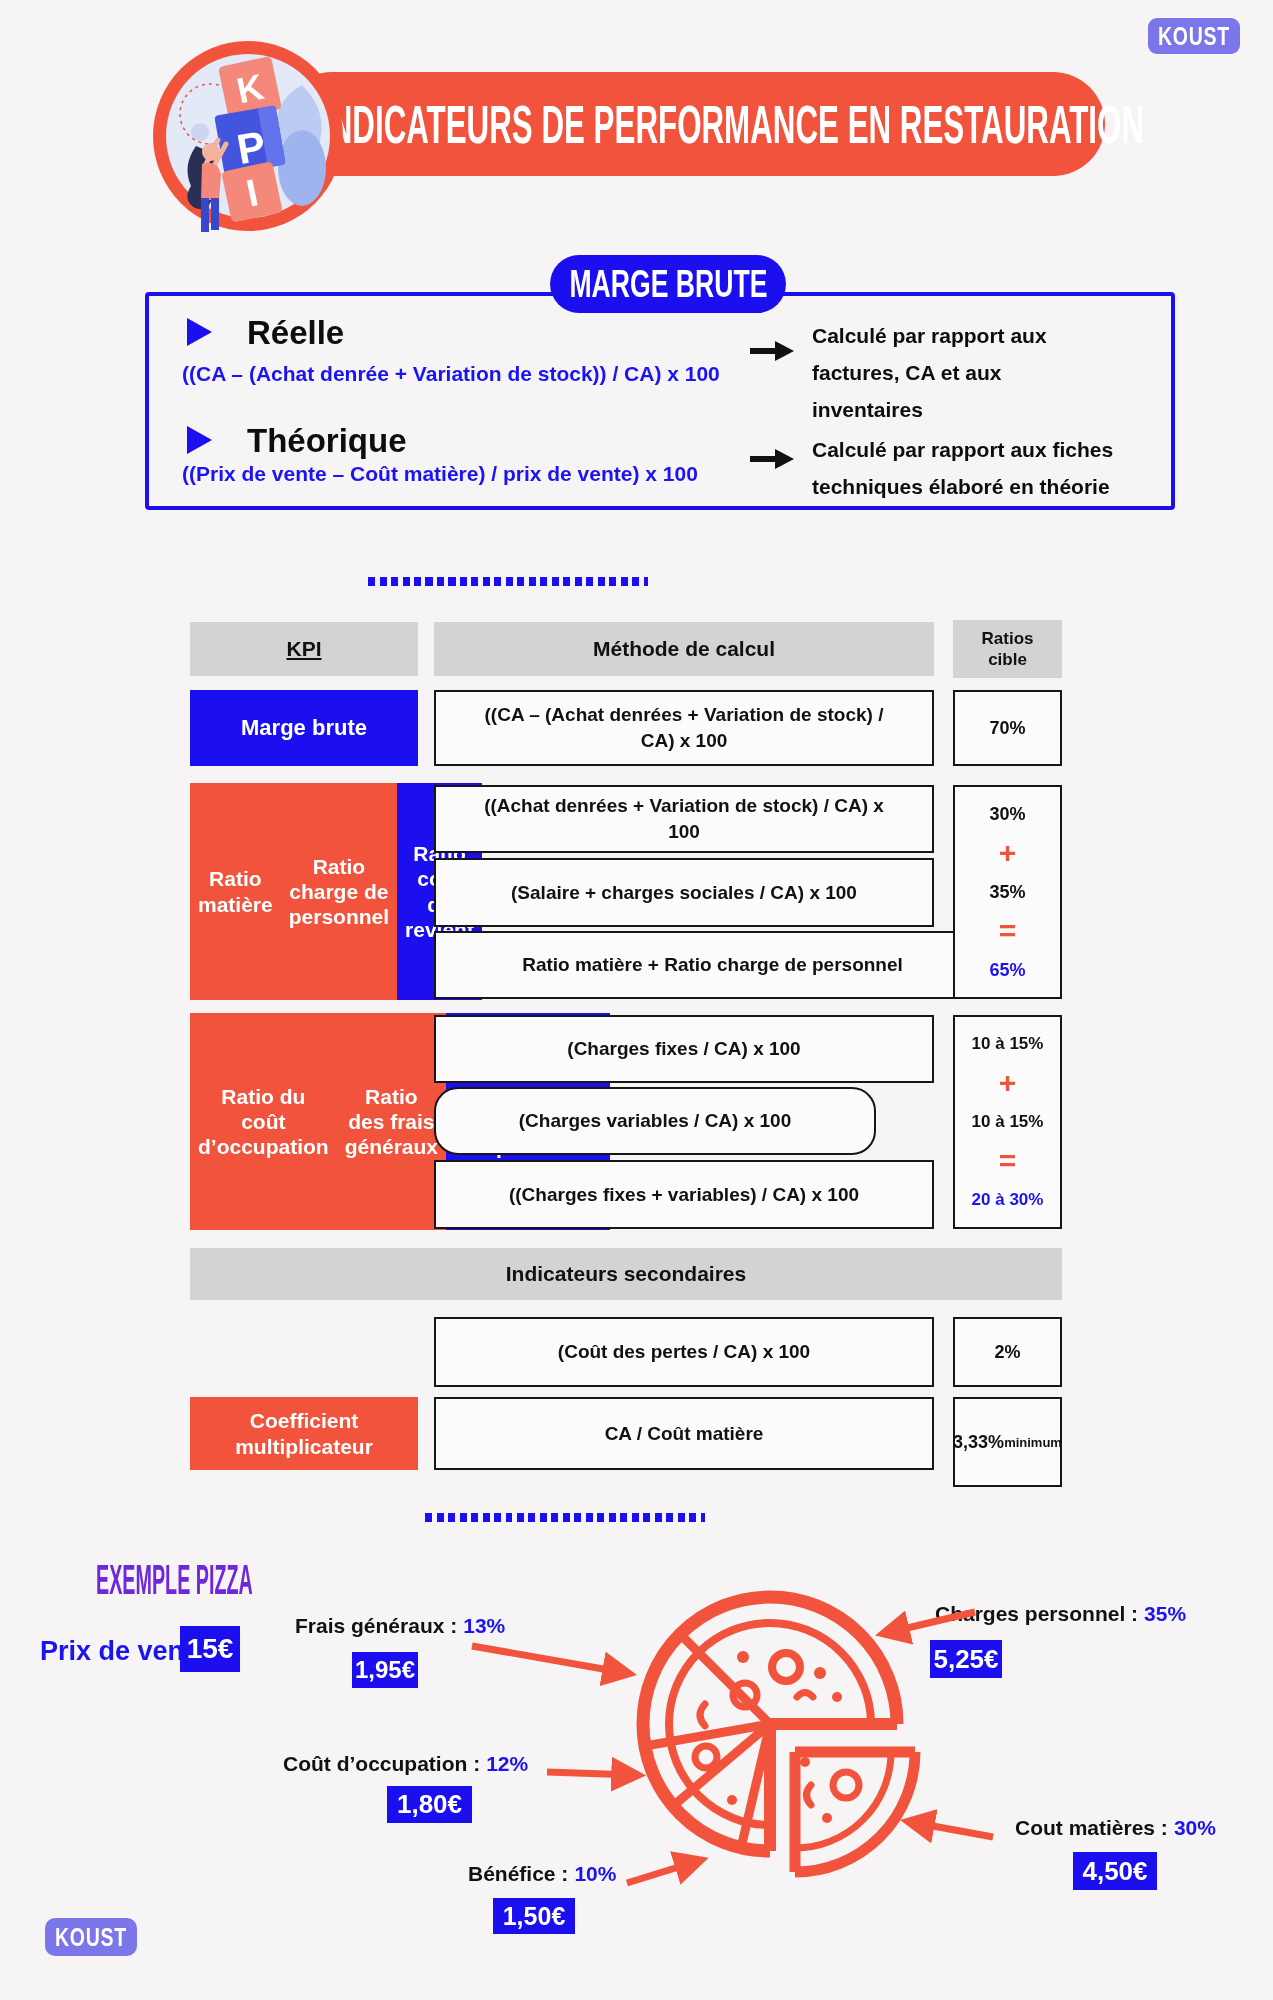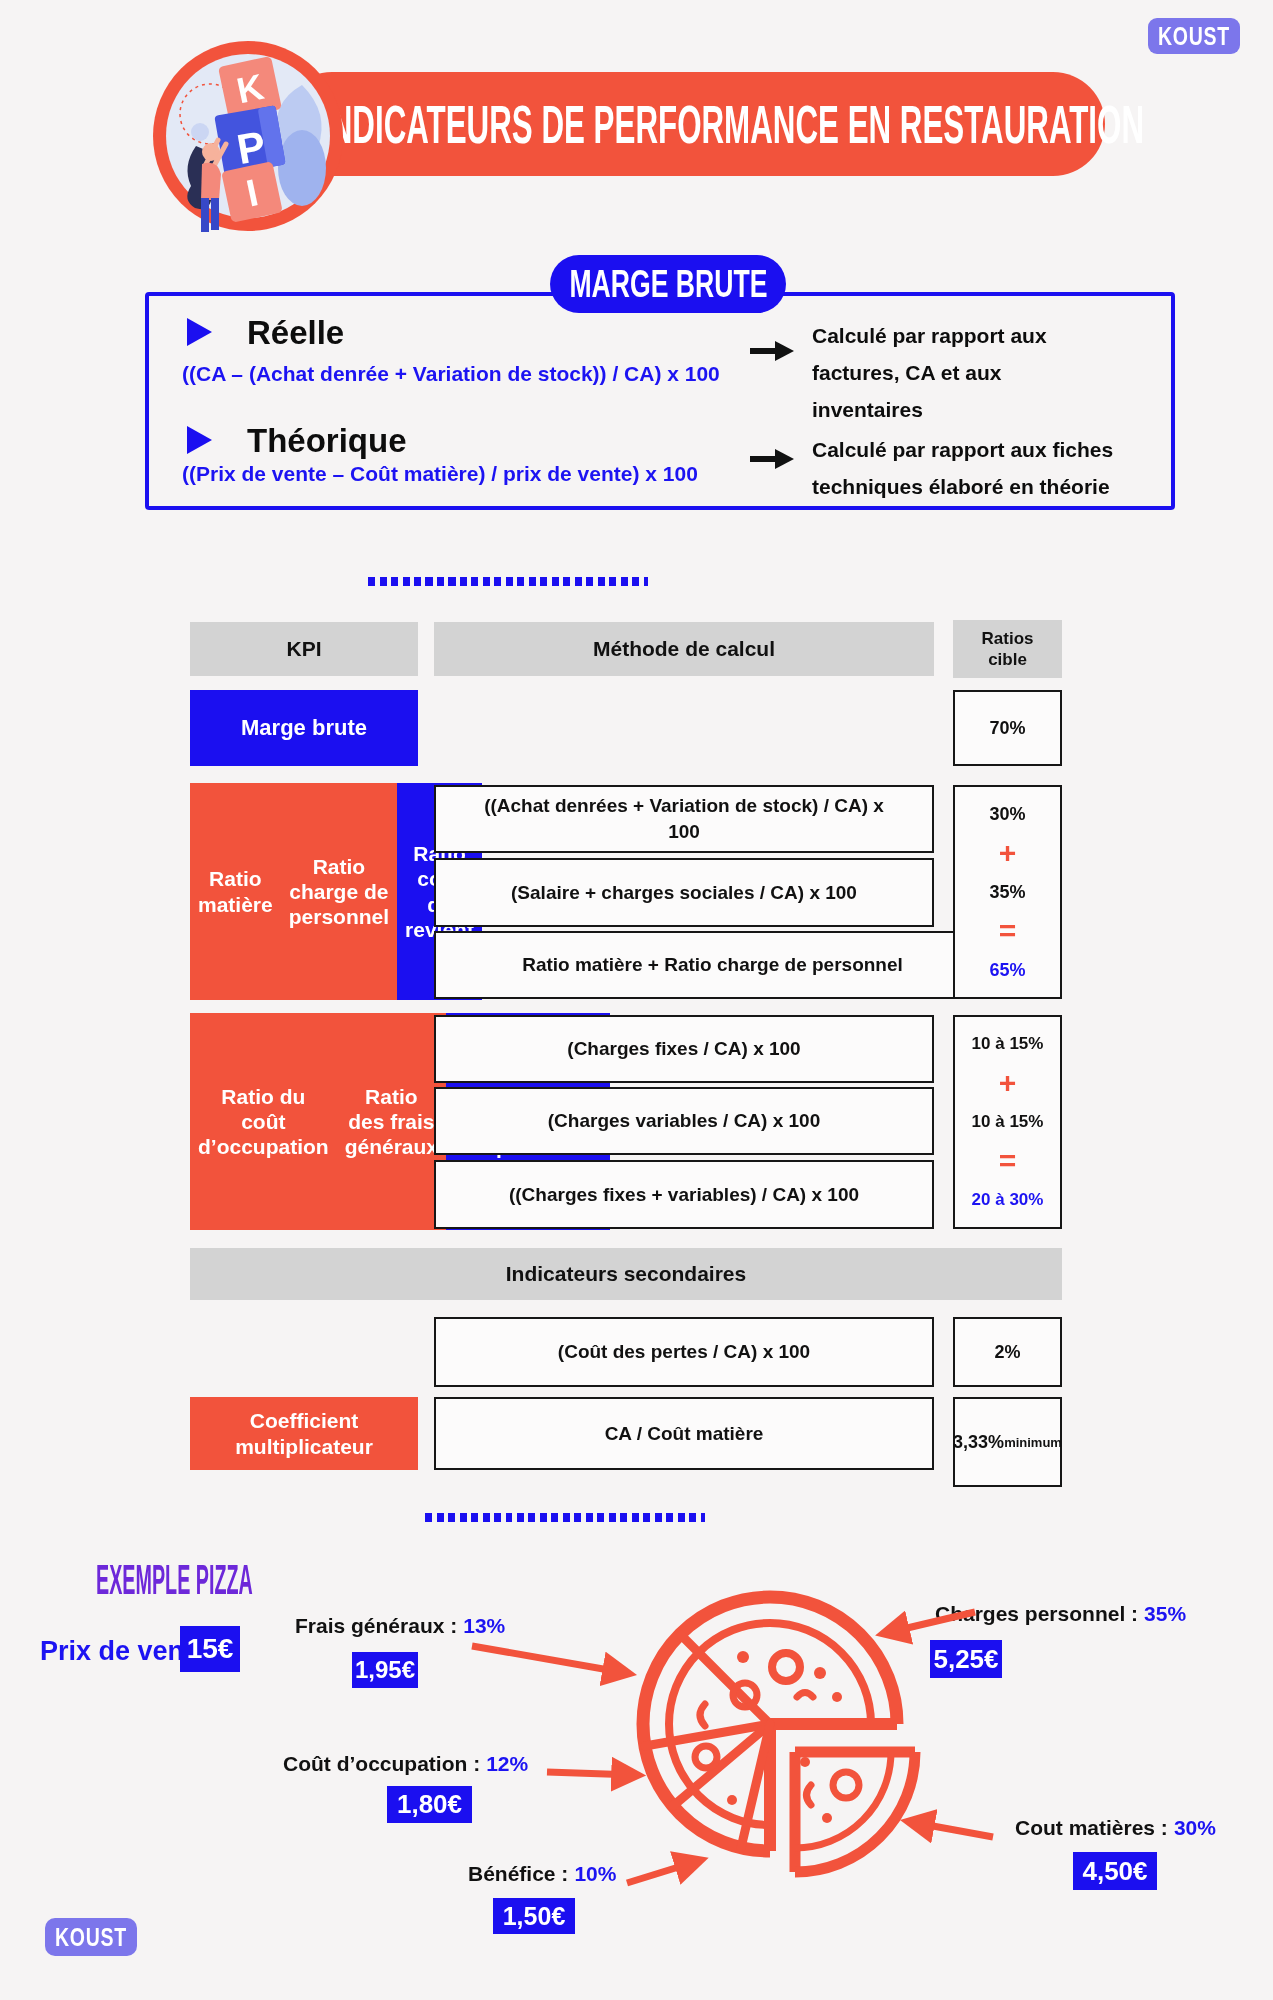--- a/index.html
+++ b/index.html
@@ -119,28 +119,29 @@
   <div class="abs" style="left:748px; top:448px;">
     <svg width="48" height="22" viewBox="0 0 48 22">
         <line x1="2" y1="11" x2="30" y2="11" stroke="#111" stroke-width="6"></line>
         <path d="M27 1 L46 11 L27 21 Z" fill="#111"></path>
       </svg>
   </div>
   <div class="abs note" style="left:812px; top:432px; width:330px;">Calculé par rapport aux fiches techniques élaboré en théorie</div>
 
   <div class="abs dotted" style="left:368px; top:577px; width:280px;"></div>
 
-  <div class="abs th flexc" style="left:190px; top:622px; width:228px; height:54px; font-size:21px;">KPI</div>
+  <div class="abs th flexc" style="left:190px; top:622px; width:228px; height:54px; font-size:21px;text-decoration:underline;">KPI</div>
   <div class="abs th flexc" style="left:434px; top:622px; width:500px; height:54px; font-size:21px;">Méthode de calcul</div>
   <div class="abs th" style="left:953px; top:620px; width:109px; height:58px; font-size:17px; line-height:1.25; display:flex; flex-direction:column; align-items:center; justify-content:center;">
     <span>Ratios</span>
     <span>cible</span>
   </div>
 
   <div class="abs cell-blue flexc" style="left:190px; top:690px; width:228px; height:76px; font-size:22px;">Marge brute</div>
+  <div class="abs mbox flexc" style="left:434px; top:690px; width:500px; height:76px; padding:0 30px;">((CA – (Achat denrées + Variation de stock) / CA) x 100</div>
   <div class="abs rbox flexc" style="left:953px; top:690px; width:109px; height:76px;">70%</div>
 
   <div class="abs kpi-stack" style="left:190px; top:783px; width:228px; height:217px;">
     <div class="cell-orange">Ratio matière</div>
     <div class="cell-orange">Ratio charge de personnel</div>
     <div class="cell-blue">Ratio coût de revient</div>
   </div>
   <div class="abs mbox flexc" style="left:434px; top:785px; width:500px; height:68px; padding:0 30px;">((Achat denrées + Variation de stock) / CA) x 100</div>
   <div class="abs mbox flexc" style="left:434px; top:858px; width:500px; height:69px; padding:0 20px;">(Salaire + charges sociales / CA) x 100</div>
   <div class="abs mbox flexc" style="left:434px; top:931px; width:557px; height:68px; padding:0 20px;">Ratio matière + Ratio charge de personnel</div>
@@ -151,21 +152,21 @@
     <span class="op">=</span>
     <span class="blue-val">65%</span>
   </div>
 
   <div class="abs kpi-stack" style="left:190px; top:1013px; width:265px; height:217px;">
     <div class="cell-orange">Ratio du coût d’occupation</div>
     <div class="cell-orange">Ratio des frais généraux</div>
     <div class="cell-blue">Ratio de charges d’exploitations</div>
   </div>
   <div class="abs mbox flexc" style="left:434px; top:1015px; width:500px; height:68px; padding:0 20px;">(Charges fixes / CA) x 100</div>
-  <div class="abs mbox flexc" style="left:434px; top:1087px; width:500px; height:68px; padding:0 8px;">(Charges variables / CA) x 100</div>
+  <div class="abs mbox flexc" style="left:434px; top:1087px; width:442px; height:68px; padding:0 8px;border-radius:24px;">(Charges variables / CA) x 100</div>
   <div class="abs mbox flexc" style="left:434px; top:1160px; width:500px; height:69px; padding:0 10px;">((Charges fixes + variables) / CA) x 100</div>
   <div class="abs rbox ratio-stack" style="left:953px; top:1015px; width:109px; height:214px; font-size:17px;">
     <span>10 à 15%</span>
     <span class="op">+</span>
     <span>10 à 15%</span>
     <span class="op">=</span>
     <span class="blue-val">20 à 30%</span>
   </div>
 
   <div class="abs th flexc" style="left:190px; top:1248px; width:872px; height:52px; font-size:21px;">Indicateurs secondaires</div>

